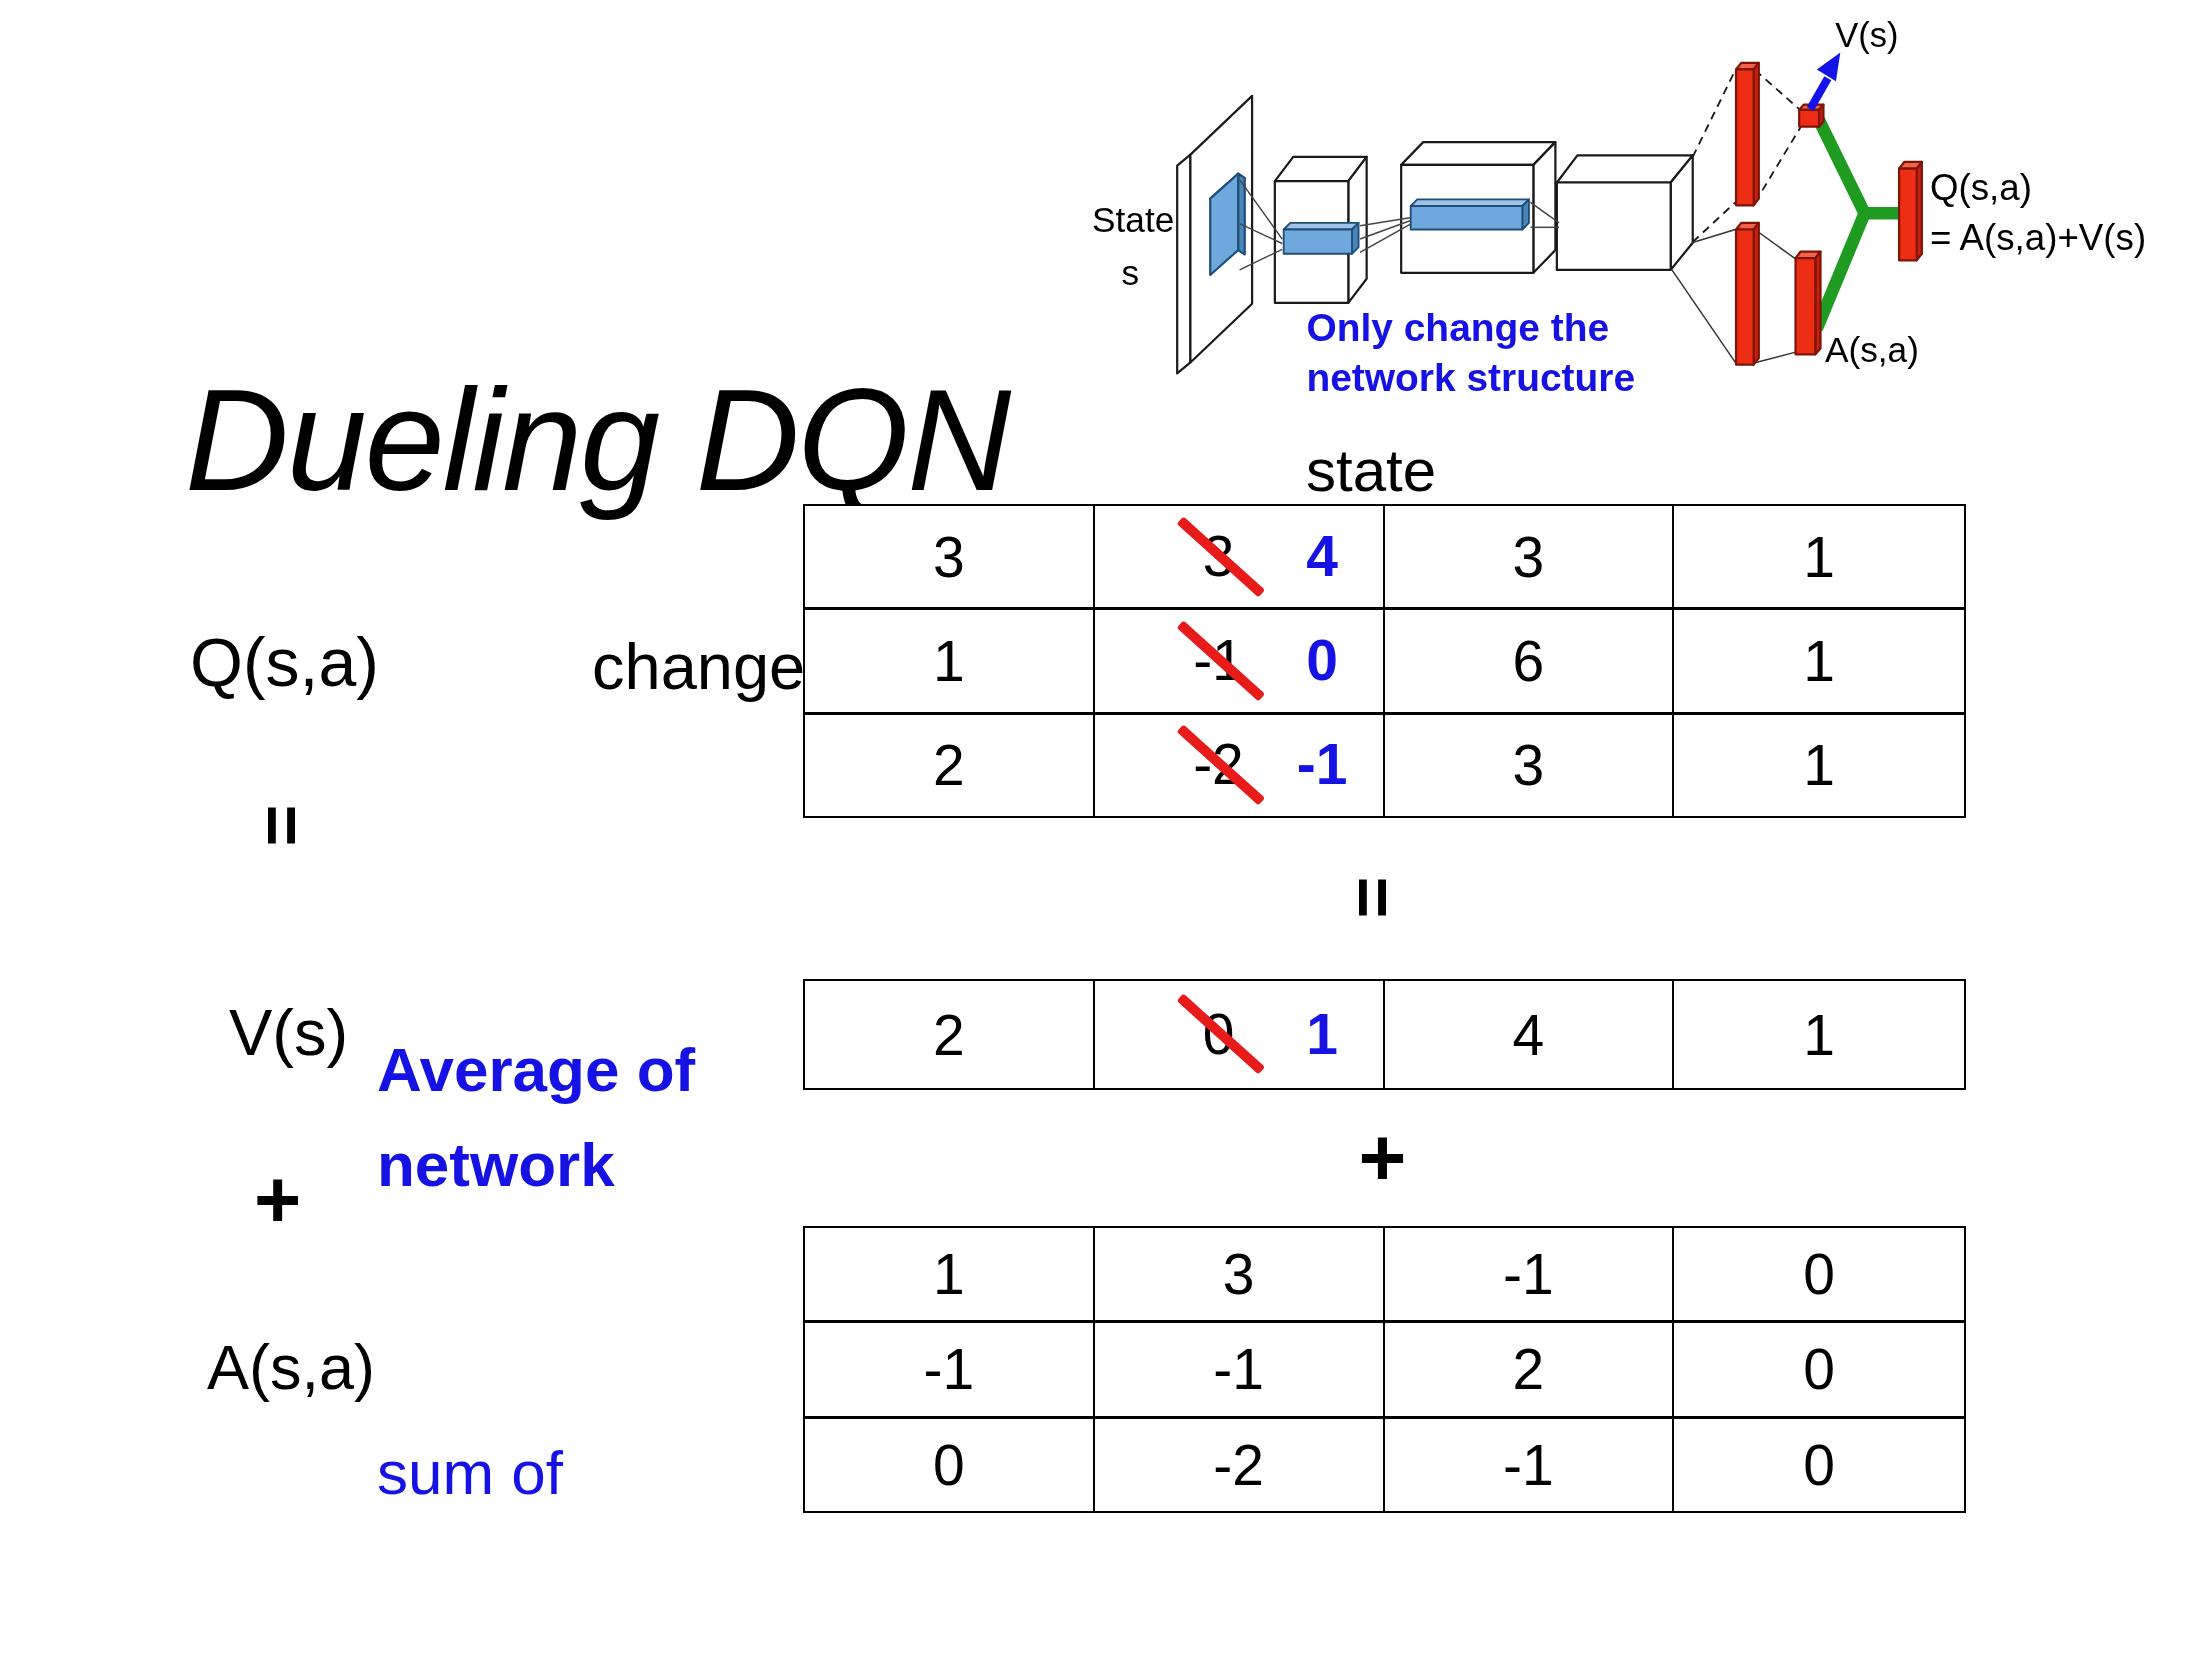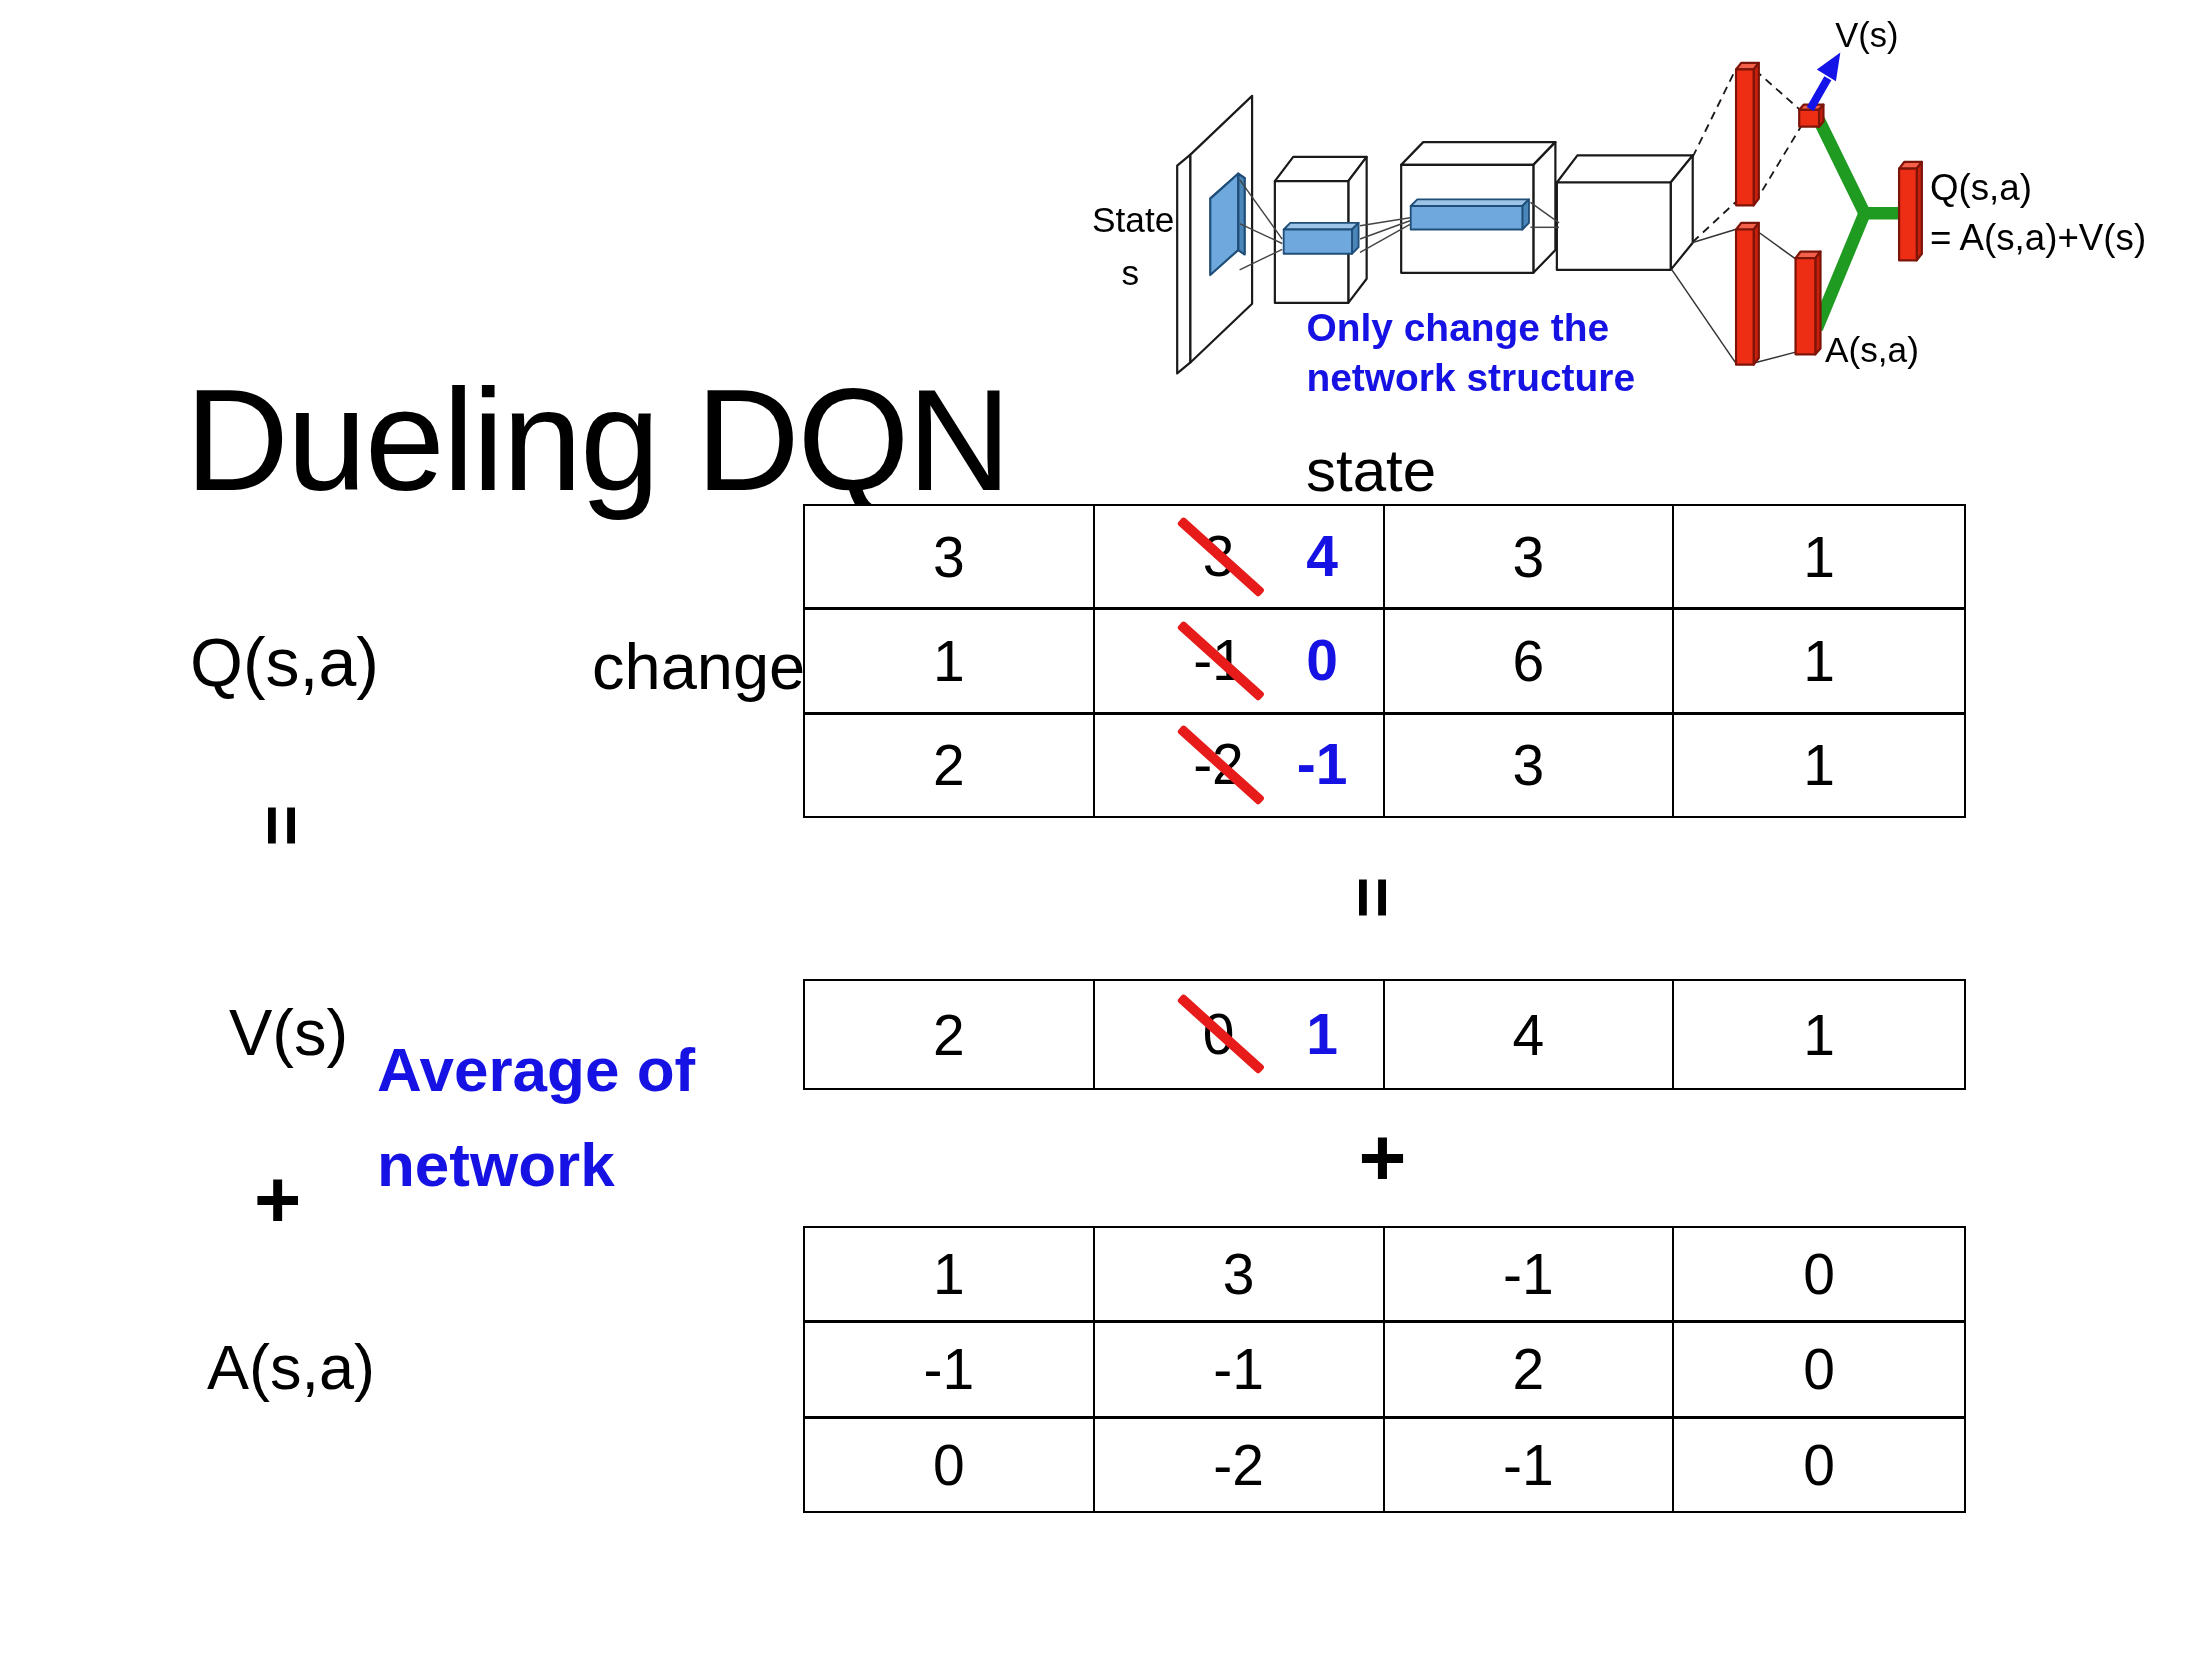--- a/index.html
+++ b/index.html
@@ -2,21 +2,21 @@
 <html style="font-size:11.8px"><head>
 <meta charset="utf-8">
 <style>
   html,body{margin:0;padding:0;background:#fff;}
   body{width:2205px;height:1654px;position:relative;overflow:hidden;
        font-family:"Liberation Sans",sans-serif;color:#000;}
   .slide{position:absolute;inset:0;background:#ffffff;}
 
   
   .title{position:absolute;left:185px;top:273px;font-size:144px;font-weight:300;
-         letter-spacing:-2.2px;line-height:1;white-space:nowrap;}
+         letter-spacing:-2.2px;line-height:1;white-space:nowrap;font-style:italic;}
 
   
   .net{position:absolute;left:1059px;top:7.4px;width:1147px;height:470px;}
   .net text{font-family:"Liberation Sans",sans-serif;fill:#000;}
   .net .cap{fill:#1612e3;font-weight:600;}
 
   
   .lbl{position:absolute;line-height:1.1;white-space:nowrap;}
   .q-lbl{left:190px;top:625px;font-size:68px;}
   .state-h{left:1306px;top:438px;font-size:60px;}
@@ -181,20 +181,21 @@
   <div class="rot eq2">=</div>
   <div class="lbl v-lbl">V(s)</div>
   <div class="note avg">
     <div>Average of</div>
     <div>network</div>
   </div>
   <div class="plus p1">+</div>
   <div class="plus p2">+</div>
   <div class="lbl a-lbl">A(s,a)</div>
   <div class="note sum">
+    <div>sum of</div>
   </div>
 
   <div class="matrix qt">
       <div class="trow">
         <div class="tcell">
           <span>3</span>
         </div>
         <div class="tcell">
           <span class="oldv">3</span>
           <span class="strike"></span>

